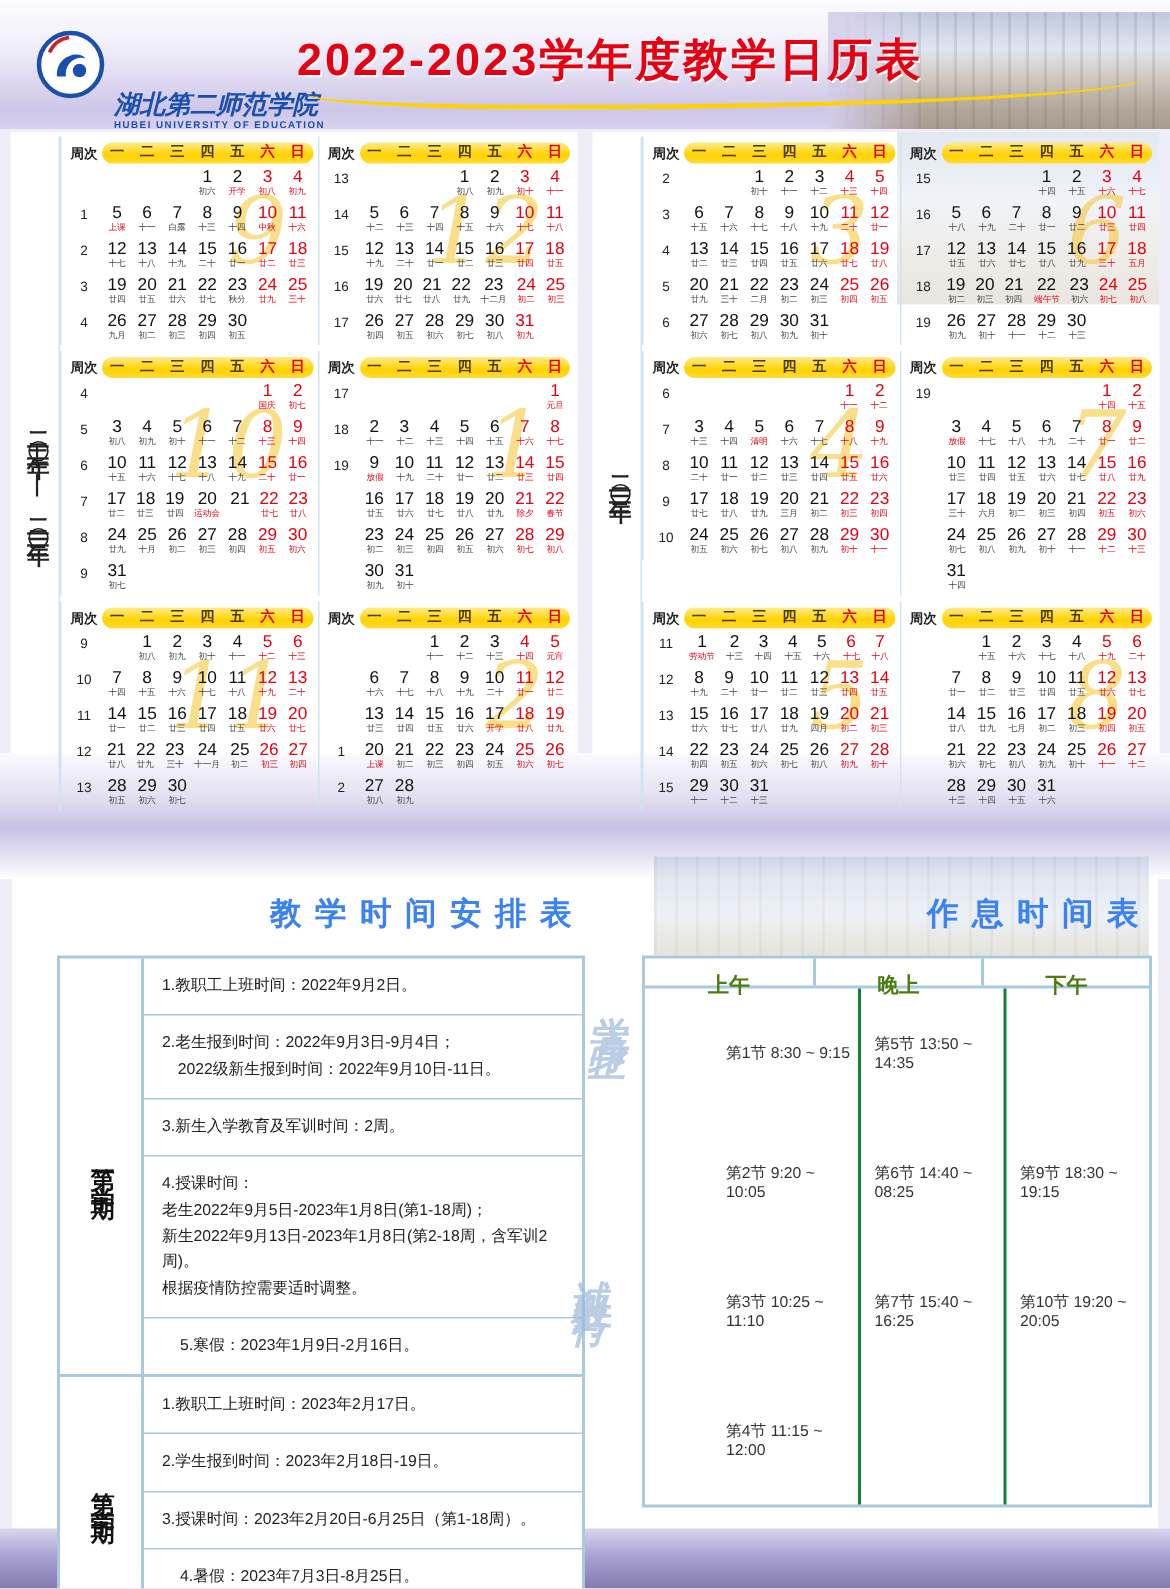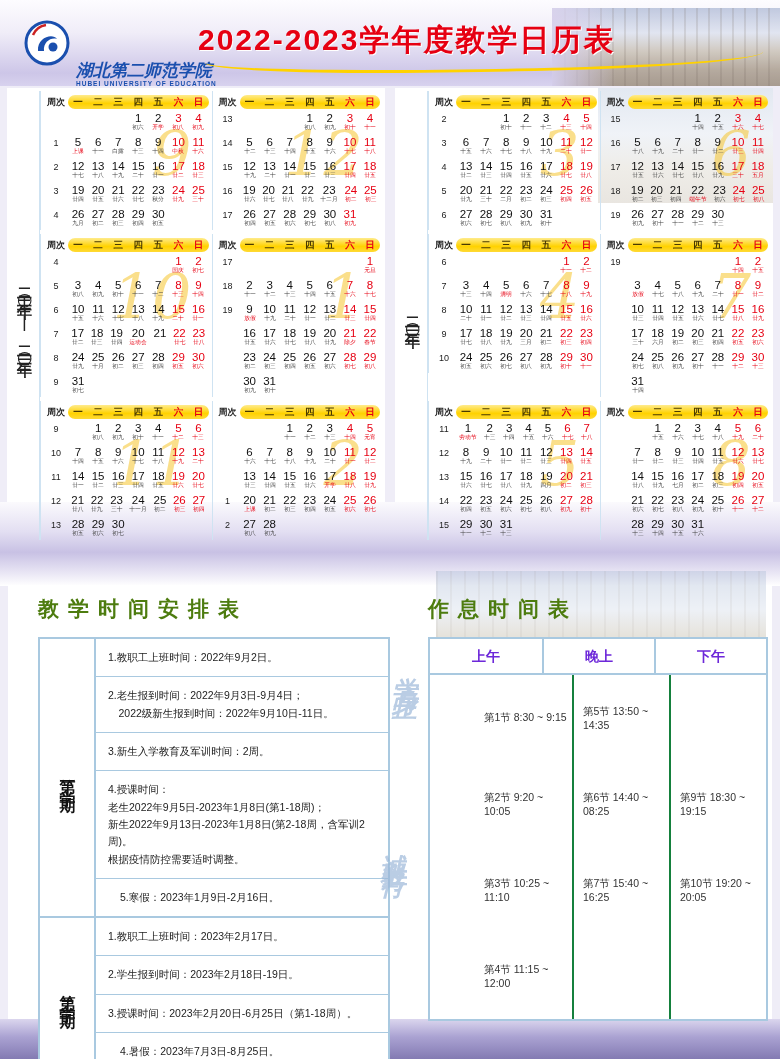--- a/index.html
+++ b/index.html
@@ -53,35 +53,35 @@
         background:linear-gradient(180deg,#dbd6ee 0%,#aaa2d2 45%,#837ab2 100%);}
   
   .bottom{position:absolute;top:585px;left:8px;width:764px;height:434px;background:#ffffff;
           display:flex;gap:38px;padding:6px 0 0 30px;box-sizing:border-box;}
   .bottom-photo{position:absolute;right:6px;top:-14px;width:330px;height:86px;opacity:.5;z-index:0;
      background:
        repeating-linear-gradient(90deg, rgba(90,75,60,.12) 0 2px, rgba(0,0,0,0) 2px 14px),
        linear-gradient(180deg,#b9c6dd 0%,#dde4ef 45%,#cfc9bb 75%,#c2b8a6 100%);}
   .bcol-left{width:352px;position:relative;z-index:1;}
   .bcol-right{width:340px;position:relative;z-index:1;}
-  .sec-title{font-size:21px;font-weight:bold;color:#4d7c0f;letter-spacing:9px;text-align:left;
+  .sec-title{font-size:21px;font-weight:bold;color:#3b82f6;letter-spacing:9px;text-align:right;
              margin:4px 0 14px 0;white-space:nowrap;}
   .teach-table{border:2px solid #a9c9e0;background:#fff;}
   .sem{display:flex;}
   .sem + .sem{border-top:2px solid #a9c9e0;}
   .sem-label{flex:0 0 54px;display:flex;align-items:center;justify-content:center;
       writing-mode:vertical-rl;font-size:16px;font-weight:bold;letter-spacing:6px;color:#111;
       border-right:2px solid #a9c9e0;}
   .sem-items{flex:1;}
   .sem-item{border-bottom:1px solid #a9c9e0;padding:10px 8px 10px 12px;font-size:10.5px;
       line-height:1.65;color:#222;white-space:pre-line;}
   .sem-item:last-child{border-bottom:none;padding-left:24px;}
   .tt-table{border:2px solid #a9c9e0;background:#fff;}
   .tt-head{display:grid;grid-template-columns:1fr 1fr 1fr;border-bottom:2px solid #a9c9e0;}
-  .tt-hcell{height:34px;line-height:34px;text-align:center;font-size:14px;font-weight:bold;color:#6d28d9;}
+  .tt-hcell{height:18px;line-height:34px;text-align:center;font-size:14px;font-weight:bold;color:#4d7c0f;}
   .tt-hcell + .tt-hcell{border-left:2px solid #a9c9e0;}
   .tt-body{display:grid;grid-template-columns:1fr 1fr 1fr;padding-left:45px;}
   .tt-col + .tt-col{border-left:2px solid #15803d;}
   .tt-cell{height:86px;display:flex;align-items:center;padding-left:9px;font-size:10.5px;color:#333;}
   .motto{position:absolute;writing-mode:vertical-rl;font-family:"DejaVu Serif",serif;font-style:italic;
          font-size:25px;font-weight:bold;color:#9db8da;opacity:.7;letter-spacing:7px;z-index:2;
          pointer-events:none;}
   .m1{left:380px;top:72px;}
   .m2{left:368px;top:248px;}
 </style>

